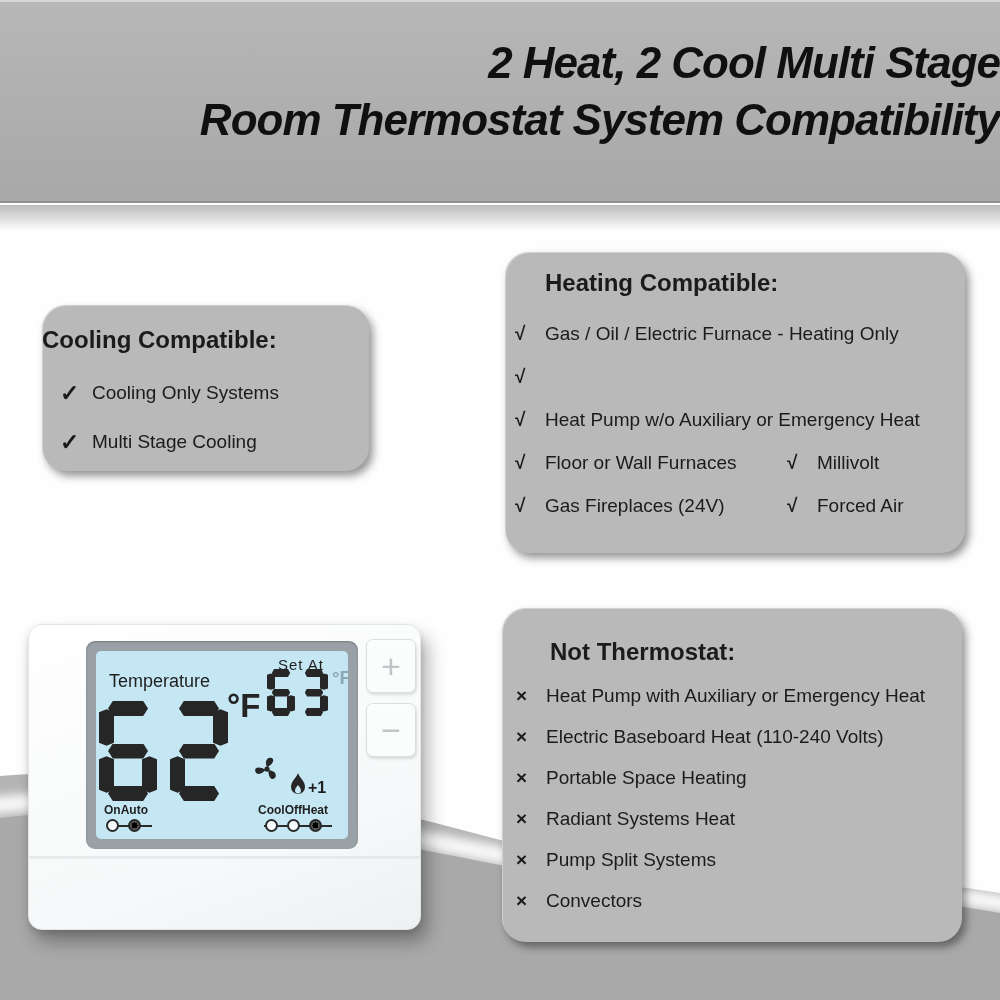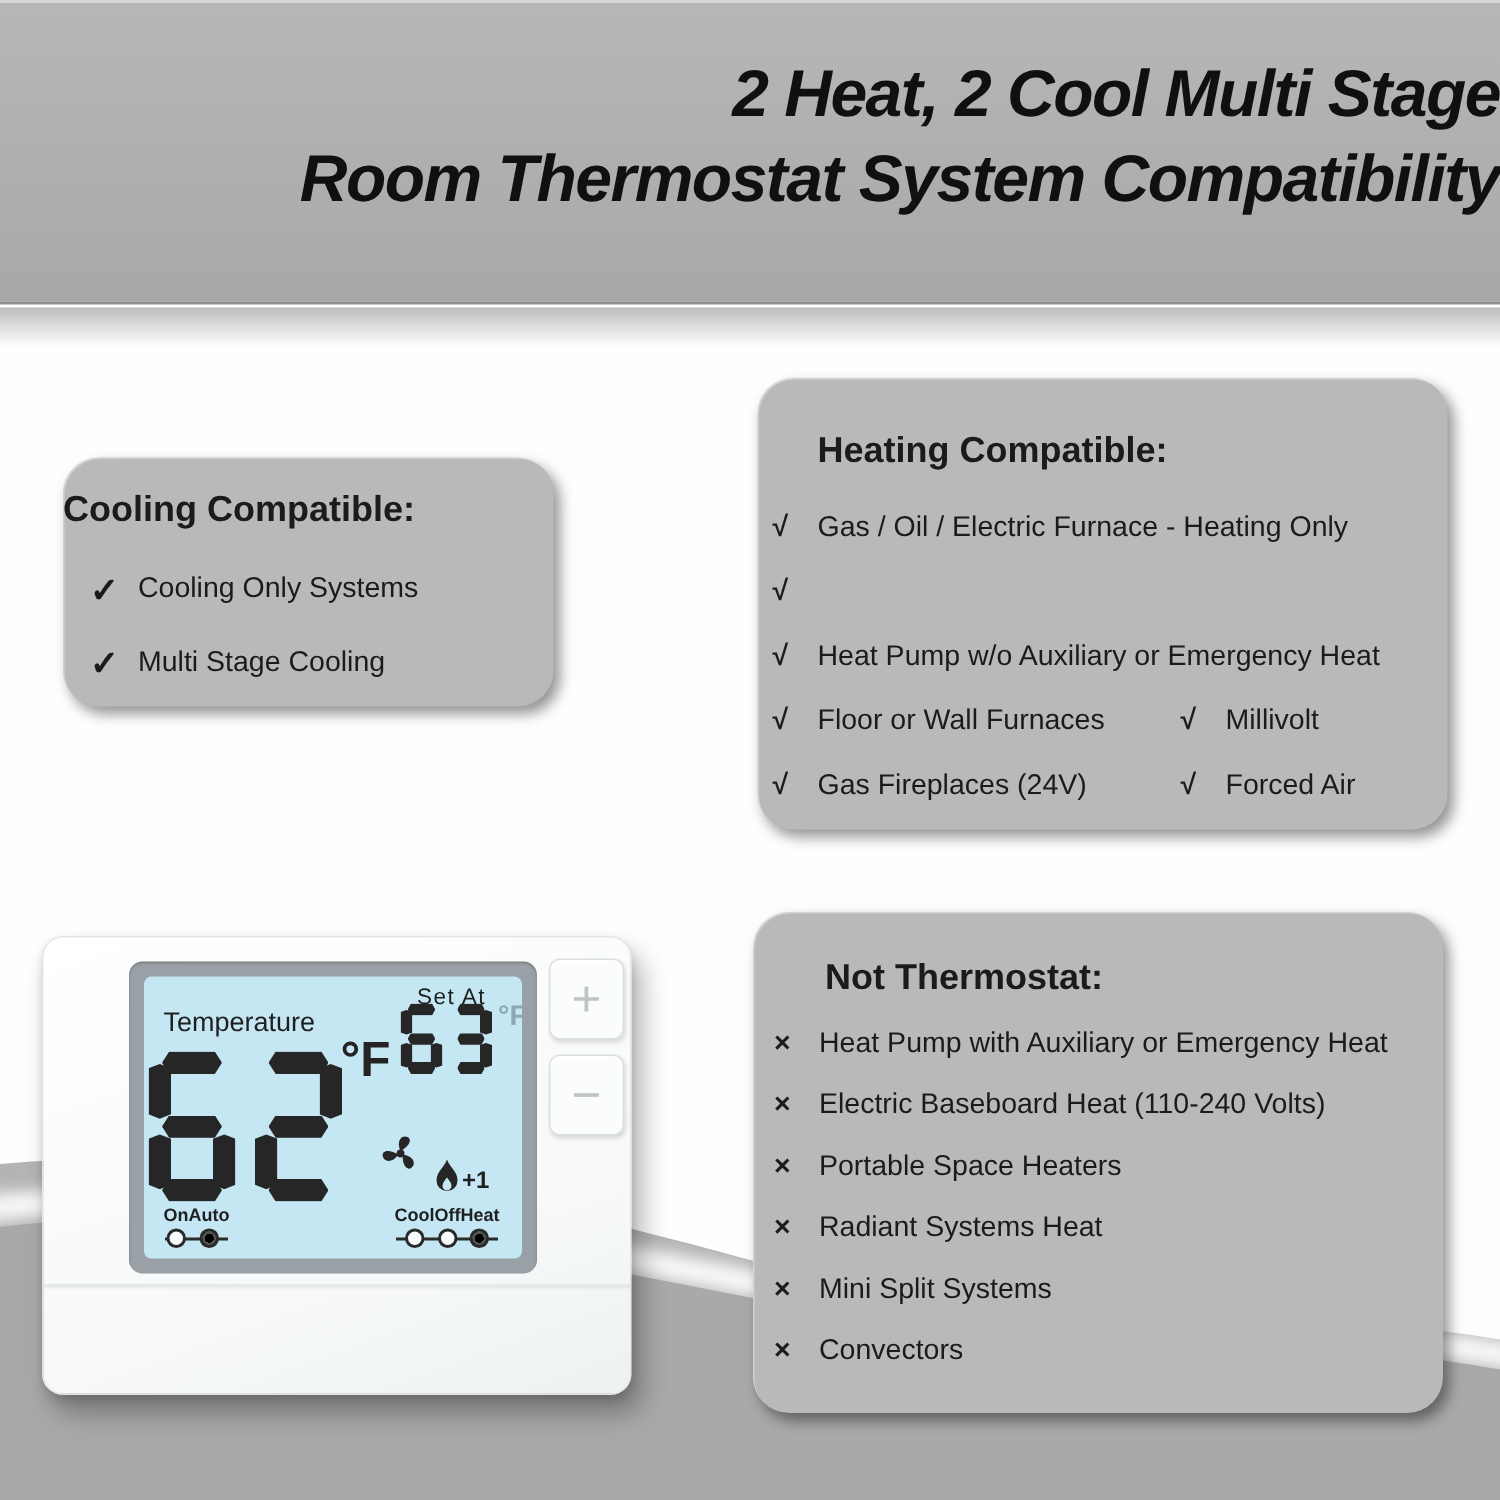--- a/index.html
+++ b/index.html
@@ -23,21 +23,21 @@
   .band-shadow{position:absolute;left:0;top:205px;width:1000px;height:26px;z-index:2;
     background:linear-gradient(rgba(0,0,0,.26),rgba(0,0,0,0))}
 
   
   .card{position:absolute;z-index:5;background:var(--card-gray);border-radius:24px;color:var(--text-color);
     box-shadow:4px 5px 9px rgba(0,0,0,.42), inset 1px 1px 0 rgba(255,255,255,.35)}
   .card h2{font-size:24px;font-weight:bold;line-height:30px}
   .cooling{left:42px;top:305px;width:327px;height:166px}
   .cooling h2{text-align:left;padding-top:20px}
   .heating{left:505px;top:252px;width:460px;height:301px}
-  .heating h2{padding:34px 0 0 40px}
+  .heating h2{padding:16px 0 0 40px}
   .notcomp{left:502px;top:608px;width:460px;height:334px}
   .notcomp h2{padding:28px 0 0 48px;line-height:32px}
   .items{display:flex;flex-direction:column}
   .cooling .items{margin-top:24px;gap:21px;padding-left:16px}
   .heating .items{margin-top:22px;gap:15px;padding-left:8px}
   .notcomp .items{margin-top:14px;gap:13px;padding-left:12px}
   .row{display:flex;align-items:center;line-height:28px;font-size:19px}
   .mark{flex:0 0 auto;width:32px;text-align:left;font-weight:bold;font-size:19px;padding-left:2px}
   .cooling .mark{font-size:23px;width:34px}
   .itemtext{white-space:nowrap}
@@ -71,21 +71,21 @@
   .sseg{position:absolute;background:var(--digit-color)}
   .sseg.h{clip-path:polygon(12% 0,88% 0,100% 50%,88% 100%,12% 100%,0 50%)}
   .sseg.v{clip-path:polygon(0 8%,50% 0,100% 8%,100% 92%,50% 100%,0 92%)}
   .unit-big{position:absolute;left:131px;top:36px;font-size:33px;font-weight:bold;color:#242424}
   .unit-small{position:absolute;left:236px;top:16px;font-size:19px;font-weight:bold;color:#8fa8b5}
   .plusone{position:absolute;left:212px;top:128px;font-size:16px;font-weight:bold}
   .icon{position:absolute}
   .fan{left:156px;top:103px}
   .flame{left:190px;top:121px}
 
-  .switch{position:absolute;display:flex;justify-content:center}
+  .switch{position:absolute;display:flex;justify-content:flex-start}
   .fan-switch{left:8px;top:152px;width:54px}
   .mode-switch{left:162px;top:152px;width:80px}
   .opt{display:flex;flex-direction:column;align-items:center;position:relative;z-index:1}
   .optlab{font-size:12px;font-weight:bold;line-height:14px;margin-bottom:2px;white-space:nowrap}
   .dot{width:13px;height:13px;border-radius:50%;border:2px solid #2a2a2a;background:#f6fbfd}
   .dot.sel{background:radial-gradient(circle at 50% 50%, #000 0 3px, #555 3px)}
   .switchline{position:absolute;left:6px;right:6px;top:22px;height:2px;background:#2b2b2b;z-index:0}
 </style>
 </head>
 <body>
@@ -158,29 +158,29 @@
         <div class="row">
           <span class="mark">×</span>
           <span class="itemtext">Heat Pump with Auxiliary or Emergency Heat</span>
         </div>
         <div class="row">
           <span class="mark">×</span>
           <span class="itemtext">Electric Baseboard Heat (110-240 Volts)</span>
         </div>
         <div class="row">
           <span class="mark">×</span>
-          <span class="itemtext">Portable Space Heaters</span>
+          <span class="itemtext">Portable Space Heating</span>
         </div>
         <div class="row">
           <span class="mark">×</span>
           <span class="itemtext">Radiant Systems Heat</span>
         </div>
         <div class="row">
           <span class="mark">×</span>
-          <span class="itemtext">Mini Split Systems</span>
+          <span class="itemtext">Pump Split Systems</span>
         </div>
         <div class="row">
           <span class="mark">×</span>
           <span class="itemtext">Convectors</span>
         </div>
       </div>
   </div>
 
   <div class="thermo">
     <div class="seam"></div>

